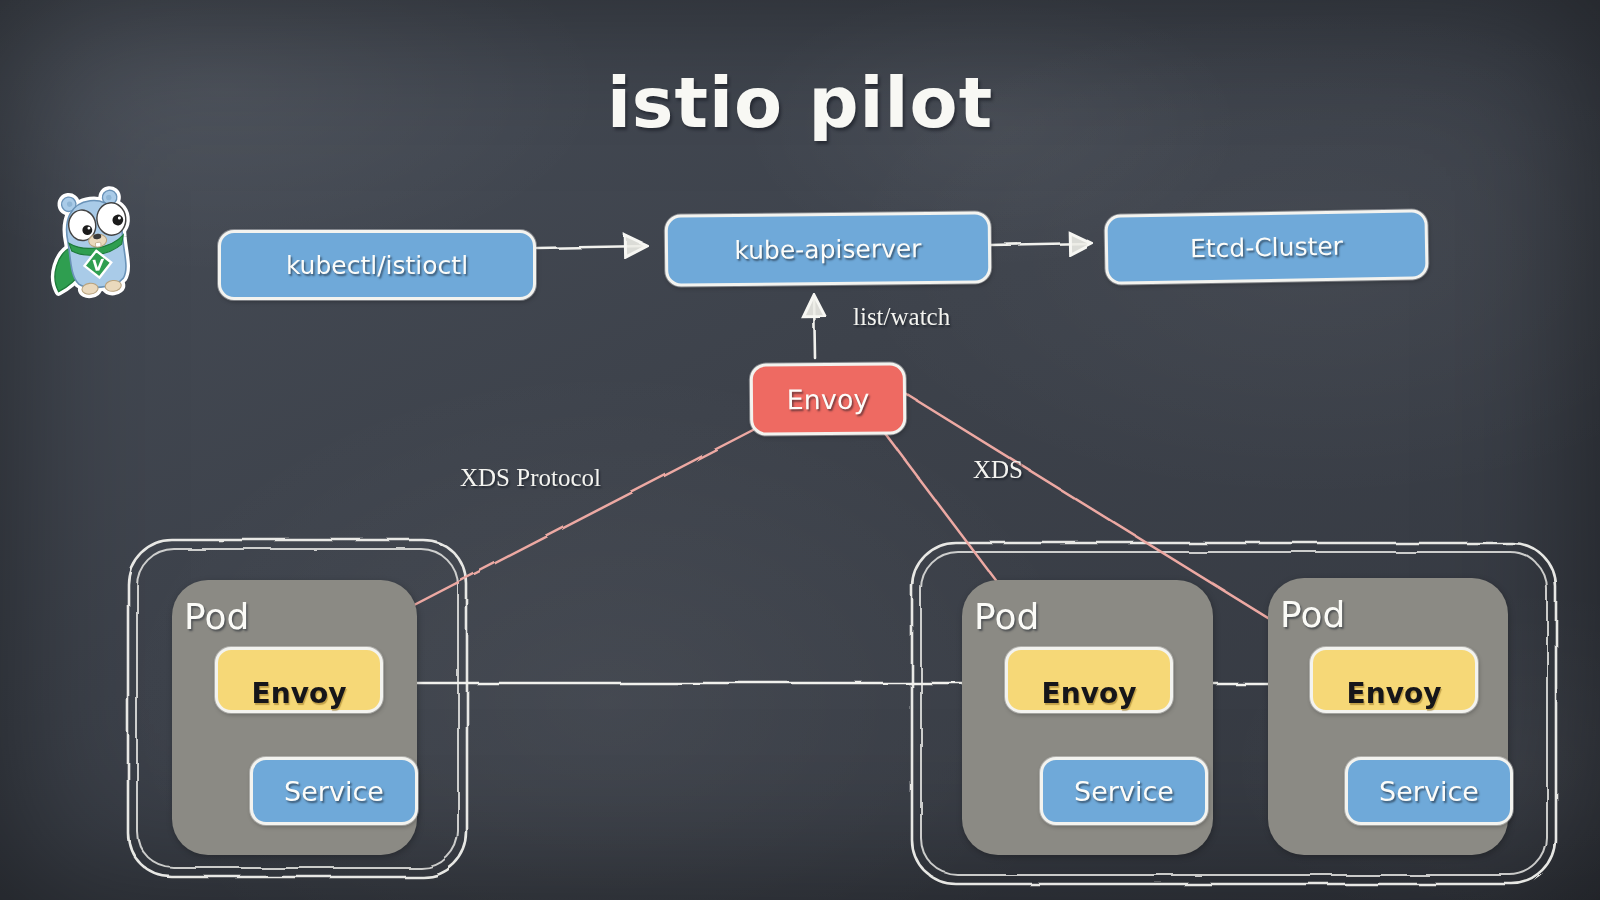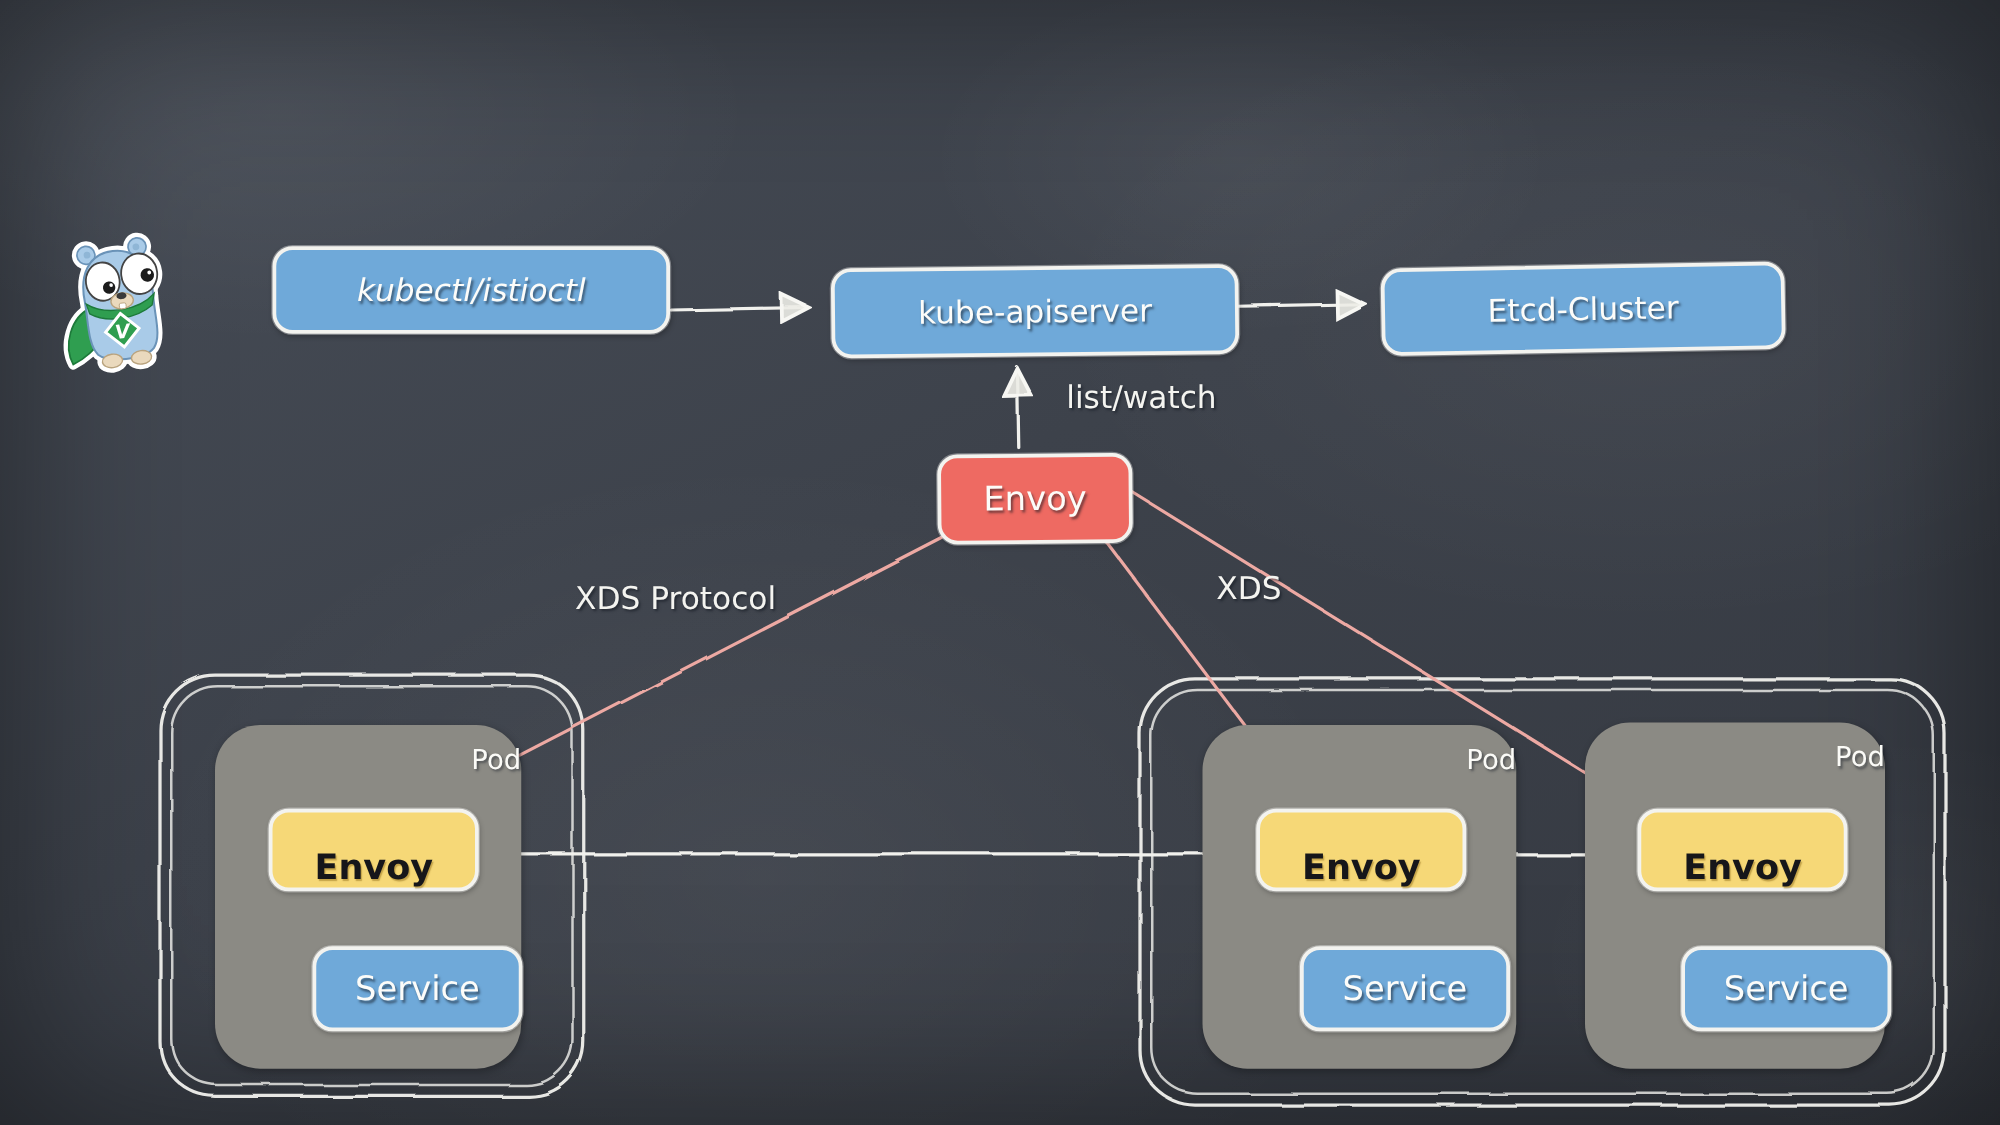--- a/index.html
+++ b/index.html
@@ -31,26 +31,26 @@
   .node.yellow{background:#f6d877;align-items:flex-end;}
   .toprow{font-size:25px;}
   .pilot{font-size:27px;}
   .envoy{font-size:28px;font-weight:bold;color:#16161a;text-shadow:1px 2px 1px rgba(130,95,15,.45);}
   .service{font-size:27px;margin-left:35px;}
   .pod{
     position:absolute;background:#8b8a84;border-radius:36px;
     box-shadow:1px 2px 6px rgba(0,0,0,.25);
   }
   .pod-title{
-    position:absolute;left:12px;right:0;top:16px;text-align:right;
-    font-size:22px;color:#fbfbf7;text-shadow:1.5px 2px 2px rgba(20,25,35,.5);
+    position:absolute;left:12px;right:0;top:16px;text-align:left;
+    font-size:36px;color:#fbfbf7;text-shadow:1.5px 2px 2px rgba(20,25,35,.5);
   }
   .edge-label{
     position:absolute;color:#f4f4f0;font-size:25px;
-    text-shadow:1.5px 2px 2px rgba(15,20,30,.55);white-space:nowrap;
+    text-shadow:1.5px 2px 2px rgba(15,20,30,.55);white-space:nowrap;font-family:Liberation Serif, serif;
   }
   .wires{position:absolute;left:0;top:0;width:1600px;height:900px;pointer-events:none;}
   .gopher{position:absolute;left:40px;top:186px;width:112px;height:126px;transform:rotate(-7deg);}
 </style>
 </head>
 <body>
 
 <div class="board">
 
   <svg class="wires" viewBox="0 0 1600 900">
@@ -96,20 +96,21 @@
       <path d="M1398,721 L1398,752" marker-start="url(#whSmall)" marker-end="url(#whSmall)"></path>
     </g>
 
     <g filter="url(#chalk)" stroke="#eda9a3" stroke-width="2.5" stroke-linecap="round" fill="none">
       <path d="M753,430 L358,634" marker-end="url(#pinkHead)"></path>
       <path d="M884,432 L1040,639" marker-end="url(#pinkHead)"></path>
       <path d="M903,392 L1305,641" marker-end="url(#pinkHead)"></path>
     </g>
   </svg>
 
+  <h1 class="title">istio pilot</h1>
 
   <svg class="gopher" viewBox="0 0 120 140">
 
     <g fill="#ffffff" stroke="#ffffff" stroke-width="9" stroke-linejoin="round">
       <path d="M34,64 C16,70 6,94 13,112 C24,108 35,100 41,93 Z"></path>
       <circle cx="36" cy="17" r="8"></circle>
         <circle cx="82" cy="15" r="8"></circle>
       <path d="M60,16 C38,16 28,34 30,58 C31,76 28,96 36,106 C44,114 76,116 86,106 C94,96 90,78 91,60 C93,36 82,16 60,16 Z"></path>
       <ellipse cx="81" cy="39" rx="16" ry="18"></ellipse>
       <ellipse cx="48" cy="113" rx="9" ry="6"></ellipse>
@@ -138,21 +139,21 @@
     <ellipse cx="63" cy="56.5" rx="4.5" ry="3" fill="#3a3a3a"></ellipse>
     <rect x="60" y="63" width="6" height="5" rx="1.5" fill="#ffffff" stroke="#b9a37e" stroke-width="0.8"></rect>
 
     <path d="M60,72 L75,87 L60,102 L45,87 Z" fill="#2f9e50" stroke="#ffffff" stroke-width="2.6"></path>
     <text x="60" y="94" text-anchor="middle" font-size="17" font-weight="bold" font-style="italic" fill="#ffffff" font-family="DejaVu Sans, sans-serif">V</text>
 
     <ellipse cx="48" cy="113" rx="9" ry="6" fill="#ead9bd" stroke="#b9a37e" stroke-width="1.2"></ellipse>
     <ellipse cx="74" cy="113" rx="9" ry="6" fill="#ead9bd" stroke="#b9a37e" stroke-width="1.2"></ellipse>
   </svg>
 
-  <div class="node blue toprow" style="left:218px;top:197px;width:312px;height:64px;font-style:italic;">
+  <div class="node blue toprow" style="left:218px;top:230px;width:312px;height:64px;">
     <span>kubectl/istioctl</span>
   </div>
   <div class="node blue toprow" style="left:665px;top:213px;width:320px;height:66px;transform:rotate(-0.6deg);">
     <span>kube-apiserver</span>
   </div>
   <div class="node blue toprow" style="left:1105px;top:212px;width:317px;height:64px;transform:rotate(-1deg);">
     <span>Etcd-Cluster</span>
   </div>
 
   <div class="node red pilot" style="left:750px;top:363px;width:150px;height:66px;transform:rotate(-0.5deg);">

